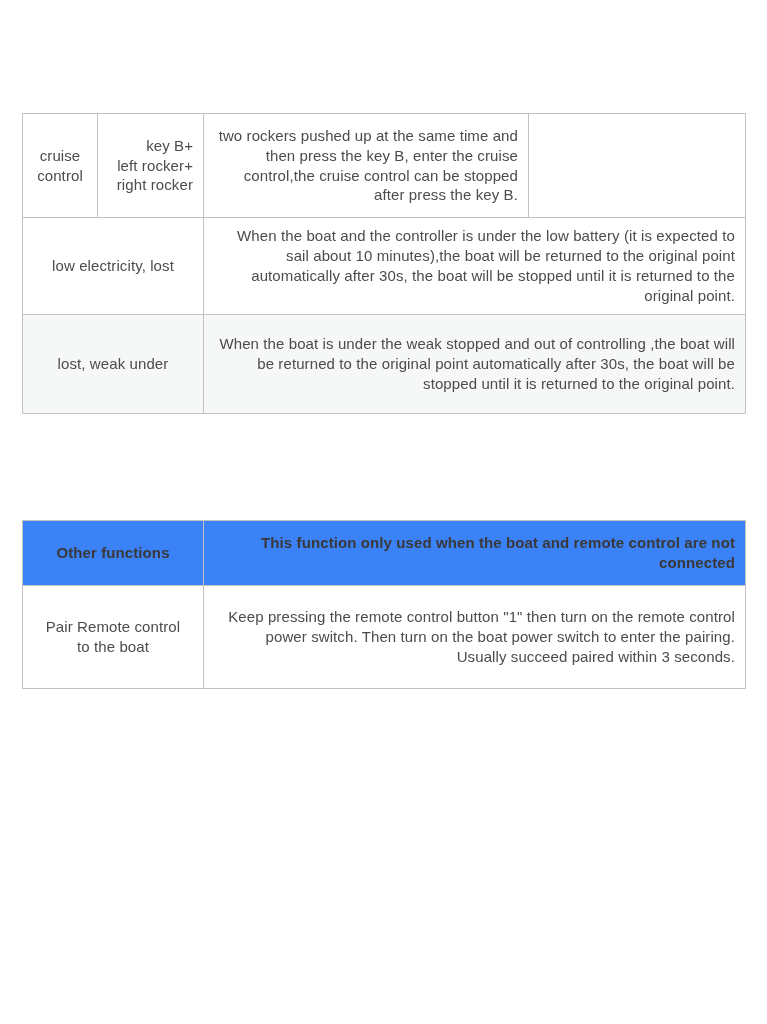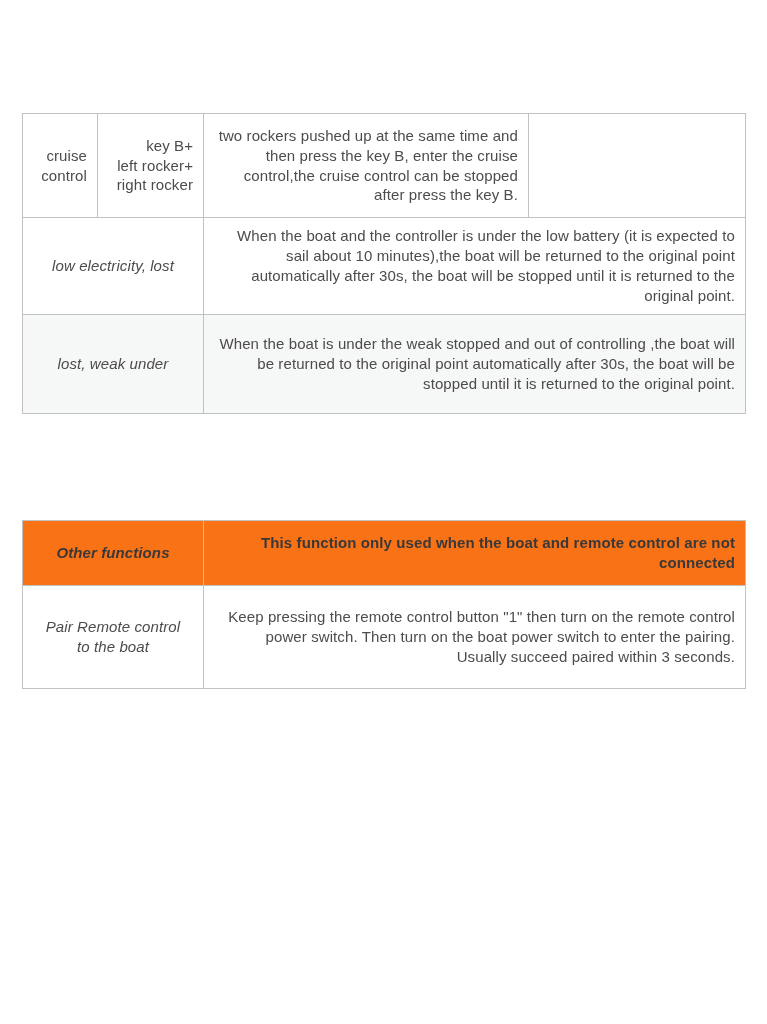--- a/index.html
+++ b/index.html
@@ -48,27 +48,27 @@
   .t1 tr.r1 { height: 104px; }
   .t1 tr.r2 { height: 98px; }
   .t1 tr.r3 { height: 97px; }
   .t1 tr.r4 { height: 99px; }
   .t2 tr.h  { height: 65px; }
   .t2 tr.r1 { height: 103px; }
   .t2 tr.r2 { height: 74px; }
   
   tr.white { background: #ffffff; }
   tr.alt   { background: #f6f7f7; }
-  tr.hdr   { background: #f97316; }
+  tr.hdr   { background: #3b82f6; }
   
   .pre { white-space: pre-line; }
-  td.left-pad { text-align: right; padding-left: 14px; padding-right: 4px; }
+  td.left-pad { text-align: center; padding-left: 14px; padding-right: 4px; }
   td.keys { text-align: right; padding-left: 11px; padding-right: 4px; }
   td.keys-center { text-align: center; }
-  td.label-center { text-align: center; padding-left: 6px; padding-right: 6px; font-style: italic; }
+  td.label-center { text-align: center; padding-left: 6px; padding-right: 6px; }
   td.desc { text-align: right; padding-left: 14px; padding-right: 10px; }
   tr.hdr td { font-weight: bold; color: #3a3838; }
 </style>
 </head>
 <body>
 
 <div class="sheet">
 
   <table class="tbl t1">
     <colgroup>

